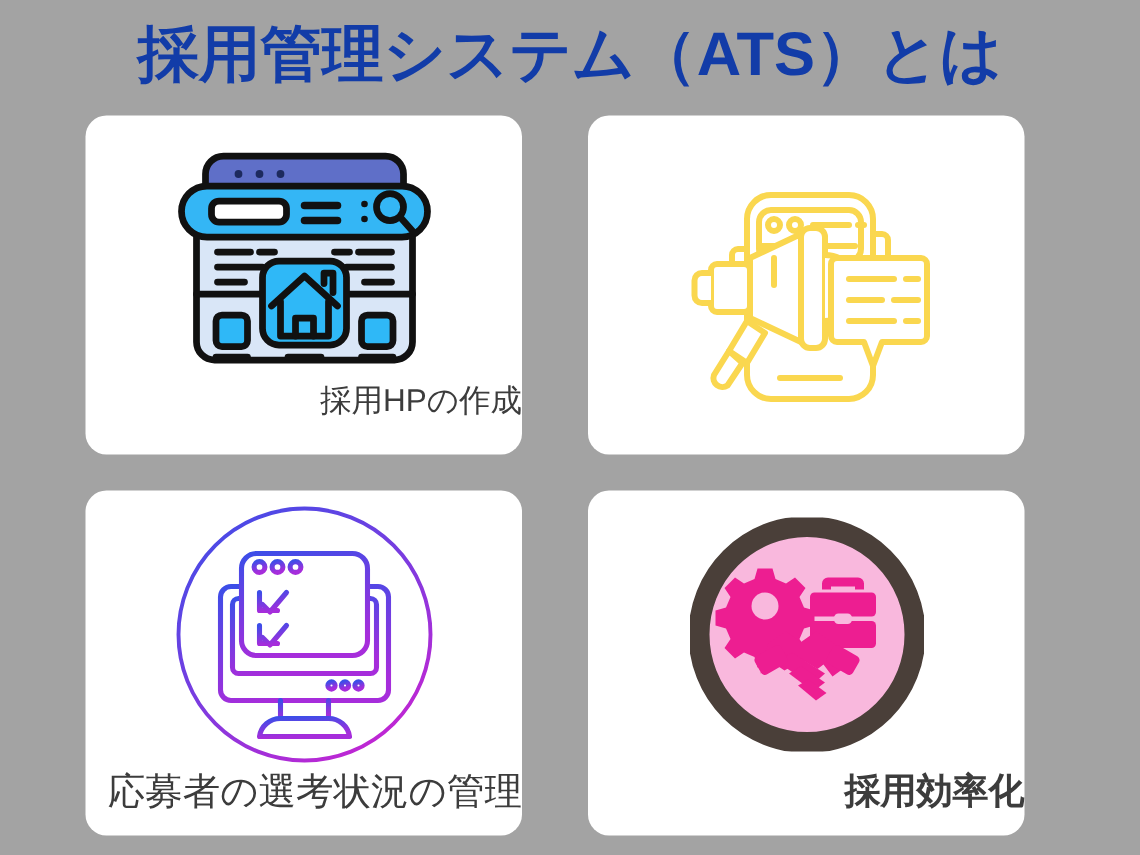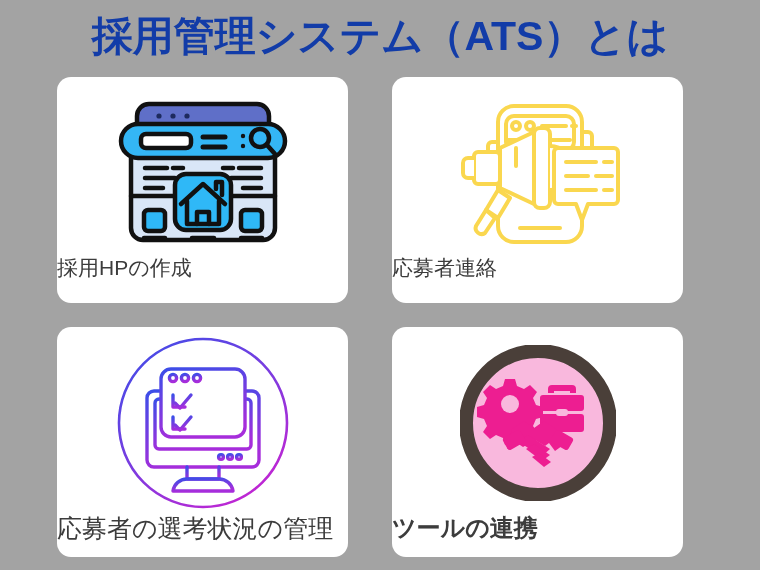--- a/index.html
+++ b/index.html
@@ -59,21 +59,21 @@
   }
   .icon-wrap {
     display: flex;
     align-items: center;
     justify-content: center;
     width: 100%;
     flex: 1 1 auto;
   }
   .card-label {
     color: #3c3c3c;
-    text-align: left;
+    text-align: right;
     width: 100%;
     font-weight: normal;
   }
   
   .card.r1 .icon-wrap { padding-top: 14px; }
   .card.r1 .card-label {
     font-size: 21px;
     line-height: 27px;
     padding-bottom: 22px;
   }
@@ -215,21 +215,20 @@
           <g stroke="#fad74f" stroke-width="4" fill="none" stroke-linecap="round">
             <path d="M112 64 h30"></path>
             <path d="M150 64 h8"></path>
             <path d="M112 78 h22"></path>
             <path d="M142 78 h16"></path>
             <path d="M112 92 h30"></path>
             <path d="M150 92 h8"></path>
           </g>
         </svg>
       </div>
-      <div class="card-label">応募者連絡</div>
     </div>
 
     <div class="card r2">
       <div class="icon-wrap">
         <svg width="176" height="176" viewBox="0 0 176 176">
           <defs>
             <linearGradient id="gradCircle" x1="0%" y1="0%" x2="70%" y2="100%">
               <stop offset="0%" stop-color="#3b4ee8"></stop>
               <stop offset="55%" stop-color="#7b3ce0"></stop>
               <stop offset="100%" stop-color="#c026d3"></stop>
@@ -302,18 +301,18 @@
             <path d="M52 84 l12 -8 l10 7 l10 -7 l12 8 l10 14 l-11 8 l-6 -8 l-4 3 l-10 -6 l-12 7 l-6 -4 l-10 6 z"></path>
             <path d="M58 96 l10 -6 l22 14 l-9 8 z"></path>
             <path d="M66 104 l8 -5 l16 11 l-8 6 z"></path>
             <path d="M72 112 l7 -4 l12 9 l-7 5 z"></path>
             <rect x="44" y="88" width="20" height="14" rx="3" transform="rotate(-30 54 95)"></rect>
             <rect x="92" y="88" width="20" height="14" rx="3" transform="rotate(30 102 95)"></rect>
           </g>
         </svg>
       </div>
       <div class="card-label">
-        <span class="label-line">ツールの連携</span>
+        <span class="label-line">採用効率化</span>
       </div>
     </div>
 
   </div>
 </div>
 
 </body></html>

